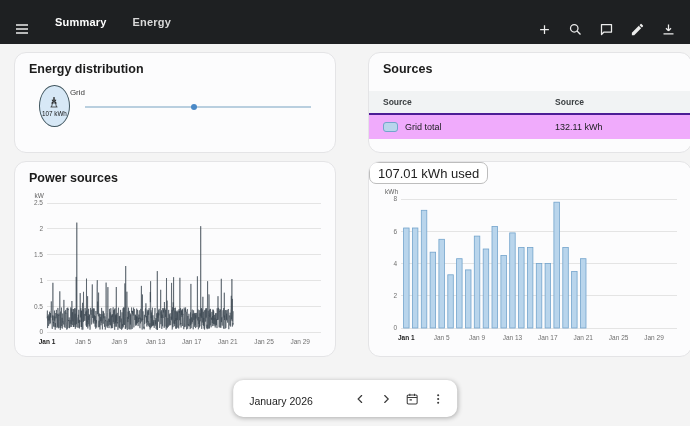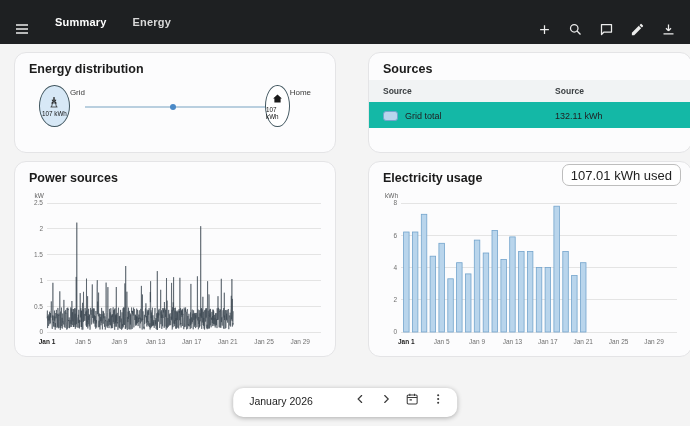--- a/index.html
+++ b/index.html
@@ -38,46 +38,46 @@
     font-size:6.3px; color:#141414; gap:1px; }
   .circle.grid { background:#d7e8f6; border:1.5px solid #41565f; }
   .circle.home { background:#ffffff; border:1.5px solid #41565f; }
   .node-label { font-size:8px; color:#3a3a3a; margin-top:3px; }
   .flow-line { flex:1; height:1.5px; background:#b9cfdf; margin-top:21px;
     position:relative; }
   .flow-dot { position:absolute; left:47%; top:-2.5px; width:6px; height:6px;
     border-radius:50%; background:#4a89c7; }
 
   
-  .src-table { width:100%; border-collapse:collapse; margin-top:1px; }
+  .src-table { width:100%; border-collapse:collapse; margin-top:12px; }
   .src-table th { font-size:8.5px; color:#3c4043; text-align:left;
     background:#f1f3f4; padding:6px 14px; font-weight:bold; }
-  .src-table td { font-size:9px; color:#202124; background:#14b8a6;
-    padding:7px 14px; border-top:2px solid #14b8a6; }
+  .src-table td { font-size:9px; color:#202124; background:#f0abfc;
+    padding:7px 14px; border-top:2px solid #4c1d95; }
   .swatch { display:inline-block; width:15px; height:10px; border-radius:3px;
     background:#b9d5ec; border:1px solid #73a4cc; vertical-align:-2px;
     margin-right:7px; }
 
   
   .chart-host { height:160px; margin:0 6px; }
   .grid-line { stroke:#e4e4e4; stroke-width:1; }
   .ytick { font-size:6.5px; fill:#6f6f6f; text-anchor:end;
     font-family:"Liberation Sans", sans-serif; }
   .xtick { font-size:6.5px; fill:#6f6f6f; text-anchor:middle;
     font-family:"Liberation Sans", sans-serif; }
   .xtick.bold { font-weight:bold; fill:#1b1b1b; }
   .unit-label { font-size:6.5px; fill:#5f5f5f; text-anchor:end;
     font-family:"Liberation Sans", sans-serif; }
   .power-line { fill:none; stroke:#3b4650; stroke-width:0.6; }
 
   
   .date-bar { position:absolute; left:50%; transform:translateX(-50%);
     bottom:9px; background:#fff; border-radius:10px;
     box-shadow:0 1px 5px rgba(0,0,0,.3); display:flex; align-items:center;
-    padding:0 6px 4px 16px; }
+    padding:8px 6px 4px 16px; }
   .date-label { font-size:10.5px; color:#1d1d1d; margin-right:34px; }
   .date-bar .icon-btn { color:#3a3a3a; padding:4px 6px; }
 </style>
 </head>
 <body>
 
 <header class="appbar">
   <button class="icon-btn">
     <span>
       <svg width="16" height="16" viewBox="0 0 24 24">
@@ -142,31 +142,20 @@
             <svg width="12" height="12" viewBox="0 0 12 12">
                 <path d="M3.5 11L6 1l2.5 10M2.5 11h7M3.9 4.2h4.2M3.2 7h5.6M3.9 4.2L8.1 7M8.1 4.2L3.9 7" stroke="#1a1a1a" stroke-width="0.7" fill="none"></path>
               </svg>
           </span>
           <span>107 kWh</span>
         </div>
         <div class="node-label">Grid</div>
       </div>
       <div class="flow-line">
         <div class="flow-dot"></div>
-      </div>
-      <div class="node">
-        <div class="circle home">
-          <span>
-            <svg width="11" height="11" viewBox="0 0 12 12">
-                <path d="M6 1.6L1.2 5.9h1.4v4.5h6.8V5.9h1.4z" fill="#1a1a1a"></path>
-              </svg>
-          </span>
-          <span>107 kWh</span>
-        </div>
-        <div class="node-label">Home</div>
       </div>
     </div>
   </section>
 
   <section class="card">
     <div class="card-title">Sources</div>
     <table class="src-table">
       <thead>
         <tr>
           <th>Source</th>
@@ -207,21 +196,20 @@
           <text x="170.68646864686468" y="156" class="xtick">Jan 17</text>
           <text x="206.85808580858085" y="156" class="xtick">Jan 21</text>
           <text x="243.02970297029702" y="156" class="xtick">Jan 25</text>
           <text x="279.20132013201317" y="156" class="xtick">Jan 29</text>
           <path d="M26.0 130.3L26.2 128.1L26.4 122.6L26.6 140.1L26.8 128.1L27.0 131.0L27.2 132.4L27.4 126.5L27.6 137.9L27.8 132.9L28.0 128.7L28.2 128.4L28.4 132.4L28.6 123.7L28.7 134.7L28.9 136.2L29.1 125.1L29.3 135.2L29.5 125.1L29.7 129.4L29.9 122.7L30.1 122.6L30.3 113.4L30.5 122.8L30.7 130.0L30.9 130.5L31.1 139.9L31.3 140.9L31.5 127.5L31.7 132.2L31.9 94.8L32.1 132.4L32.3 135.1L32.5 134.0L32.7 138.3L32.9 127.6L33.1 139.1L33.3 133.4L33.5 122.6L33.7 132.6L33.9 128.6L34.0 134.9L34.2 141.7L34.4 135.1L34.6 139.1L34.8 125.0L35.0 130.3L35.2 129.2L35.4 121.9L35.6 128.4L35.8 128.9L36.0 139.8L36.2 127.2L36.4 125.8L36.6 138.8L36.8 119.9L37.0 120.9L37.2 124.7L37.4 140.3L37.6 126.9L37.8 127.7L38.0 125.6L38.2 139.8L38.4 133.3L38.6 123.4L38.8 103.3L39.0 122.6L39.2 126.0L39.3 141.9L39.5 130.8L39.7 123.6L39.9 140.0L40.1 128.0L40.3 123.0L40.5 119.6L40.7 138.1L40.9 133.0L41.1 129.8L41.3 140.6L41.5 135.8L41.7 125.5L41.9 134.3L42.1 133.5L42.3 135.2L42.5 136.4L42.7 134.7L42.9 111.9L43.1 138.2L43.3 138.9L43.5 137.5L43.7 123.2L43.9 123.5L44.1 139.9L44.3 137.0L44.5 134.2L44.6 121.9L44.8 125.6L45.0 124.8L45.2 133.2L45.4 136.8L45.6 138.8L45.8 141.7L46.0 120.0L46.2 130.1L46.4 140.7L46.6 124.5L46.8 119.6L47.0 122.1L47.2 120.9L47.4 133.1L47.6 132.0L47.8 137.7L48.0 139.9L48.2 129.4L48.4 136.7L48.6 140.2L48.8 135.8L49.0 131.9L49.2 138.8L49.4 138.9L49.6 128.8L49.8 119.4L49.9 129.0L50.1 136.1L50.3 120.5L50.5 131.2L50.7 139.0L50.9 113.0L51.1 125.1L51.3 137.1L51.5 124.2L51.7 128.2L51.9 133.4L52.1 121.0L52.3 125.8L52.5 139.0L52.7 126.5L52.9 121.0L53.1 138.9L53.3 133.2L53.5 129.0L53.7 120.0L53.9 136.8L54.1 125.7L54.3 140.8L54.5 139.2L54.7 124.8L54.9 120.4L55.1 139.2L55.2 88.9L55.4 136.2L55.6 135.3L55.8 34.6L56.0 128.5L56.2 129.4L56.4 129.5L56.6 135.4L56.8 139.7L57.0 131.9L57.2 129.9L57.4 126.7L57.6 135.1L57.8 121.8L58.0 139.7L58.2 131.8L58.4 140.5L58.6 133.1L58.8 132.4L59.0 134.1L59.2 105.1L59.4 129.4L59.6 125.9L59.8 120.2L60.0 138.2L60.2 139.0L60.4 122.6L60.5 139.0L60.7 122.9L60.9 141.5L61.1 141.7L61.3 123.7L61.5 114.8L61.7 133.4L61.9 141.6L62.1 121.2L62.3 134.0L62.5 103.8L62.7 124.7L62.9 133.0L63.1 131.3L63.3 127.9L63.5 126.9L63.7 126.0L63.9 132.7L64.1 120.0L64.3 127.5L64.5 127.5L64.7 127.6L64.9 123.6L65.1 137.5L65.3 132.6L65.5 90.6L65.7 138.9L65.8 122.5L66.0 138.5L66.2 132.9L66.4 133.9L66.6 108.2L66.8 140.5L67.0 128.1L67.2 136.3L67.4 127.7L67.6 120.8L67.8 132.0L68.0 126.0L68.2 138.4L68.4 136.0L68.6 127.0L68.8 136.5L69.0 141.7L69.2 140.6L69.4 130.2L69.6 119.9L69.8 125.7L70.0 126.7L70.2 121.7L70.4 124.5L70.6 136.4L70.8 135.4L71.0 122.3L71.1 111.4L71.3 96.4L71.5 125.9L71.7 130.0L71.9 120.8L72.1 127.2L72.3 134.5L72.5 130.4L72.7 120.4L72.9 135.7L73.1 120.5L73.3 131.3L73.5 127.4L73.7 132.7L73.9 131.4L74.1 138.7L74.3 128.2L74.5 134.7L74.7 140.7L74.9 123.0L75.1 135.4L75.3 132.0L75.5 132.7L75.7 139.5L75.9 136.7L76.1 99.3L76.3 92.2L76.4 126.2L76.6 113.6L76.8 115.4L77.0 120.7L77.2 124.3L77.4 128.3L77.6 104.6L77.8 139.3L78.0 132.7L78.2 139.0L78.4 131.1L78.6 125.6L78.8 130.2L79.0 141.5L79.2 126.0L79.4 133.4L79.6 131.9L79.8 129.0L80.0 137.3L80.2 134.5L80.4 135.0L80.6 119.9L80.8 133.6L81.0 126.2L81.2 136.2L81.4 141.4L81.6 137.4L81.7 133.5L81.9 122.8L82.1 133.8L82.3 135.7L82.5 123.4L82.7 129.1L82.9 130.3L83.1 125.3L83.3 131.0L83.5 138.8L83.7 132.4L83.9 128.2L84.1 130.4L84.3 141.6L84.5 132.2L84.7 133.2L84.9 128.8L85.1 94.6L85.3 124.3L85.5 128.7L85.7 138.4L85.9 138.2L86.1 132.7L86.3 139.8L86.5 124.4L86.7 123.0L86.9 99.1L87.0 120.3L87.2 137.8L87.4 131.2L87.6 131.0L87.8 130.6L88.0 140.1L88.2 131.2L88.4 134.0L88.6 120.9L88.8 136.7L89.0 134.8L89.2 124.4L89.4 137.4L89.6 125.3L89.8 120.2L90.0 122.6L90.2 140.4L90.4 127.6L90.6 139.8L90.8 134.8L91.0 126.5L91.2 129.2L91.4 126.3L91.6 140.1L91.8 138.4L92.0 120.7L92.2 119.3L92.3 134.2L92.5 125.1L92.7 122.1L92.9 135.9L93.1 135.7L93.3 126.6L93.5 121.4L93.7 141.8L93.9 126.6L94.1 120.3L94.3 138.7L94.5 127.4L94.7 135.3L94.9 126.3L95.1 134.5L95.3 99.0L95.5 138.7L95.7 126.6L95.9 132.8L96.1 126.3L96.3 124.9L96.5 135.4L96.7 133.8L96.9 141.8L97.1 139.2L97.3 122.2L97.5 119.7L97.6 123.1L97.8 131.4L98.0 139.4L98.2 128.3L98.4 135.2L98.6 140.3L98.8 127.9L99.0 134.3L99.2 131.4L99.4 129.1L99.6 121.9L99.8 140.9L100.0 138.0L100.2 130.5L100.4 131.6L100.6 141.8L100.8 138.9L101.0 124.3L101.2 140.0L101.4 140.5L101.6 136.1L101.8 138.2L102.0 120.3L102.2 139.4L102.4 138.8L102.6 119.4L102.8 136.7L102.9 126.0L103.1 123.7L103.3 119.7L103.5 136.9L103.7 134.2L103.9 95.4L104.1 131.2L104.3 140.9L104.5 128.5L104.7 78.0L104.9 140.5L105.1 138.4L105.3 138.6L105.5 131.8L105.7 122.7L105.9 103.7L106.1 120.0L106.3 141.9L106.5 130.4L106.7 128.9L106.9 134.1L107.1 123.7L107.3 131.0L107.5 119.7L107.7 136.9L107.9 141.2L108.1 128.3L108.2 128.6L108.4 122.9L108.6 131.0L108.8 141.4L109.0 138.3L109.2 125.4L109.4 136.5L109.6 126.6L109.8 131.9L110.0 141.4L110.2 138.0L110.4 125.5L110.6 119.5L110.8 124.1L111.0 122.9L111.2 140.9L111.4 122.9L111.6 125.8L111.8 123.1L112.0 125.2L112.2 127.5L112.4 123.3L112.6 119.6L112.8 139.4L113.0 138.9L113.2 124.1L113.4 121.1L113.5 122.4L113.7 125.9L113.9 132.0L114.1 128.5L114.3 126.6L114.5 137.6L114.7 127.2L114.9 132.0L115.1 135.8L115.3 128.5L115.5 137.3L115.7 120.6L115.9 134.9L116.1 128.5L116.3 135.4L116.5 121.9L116.7 125.9L116.9 127.4L117.1 138.1L117.3 134.5L117.5 129.8L117.7 134.1L117.9 126.6L118.1 130.9L118.3 122.3L118.5 131.2L118.7 134.2L118.8 139.2L119.0 140.2L119.2 129.6L119.4 135.4L119.6 132.5L119.8 120.8L120.0 132.3L120.2 120.6L120.4 97.9L120.6 129.7L120.8 133.7L121.0 130.6L121.2 141.6L121.4 106.5L121.6 132.2L121.8 131.8L122.0 123.3L122.2 130.8L122.4 137.3L122.6 138.7L122.8 140.4L123.0 138.7L123.2 141.3L123.4 126.8L123.6 136.1L123.8 135.6L124.0 129.5L124.1 129.8L124.3 121.2L124.5 120.3L124.7 128.9L124.9 115.3L125.1 122.4L125.3 134.8L125.5 128.0L125.7 138.0L125.9 138.5L126.1 121.7L126.3 122.3L126.5 133.8L126.7 123.5L126.9 136.8L127.1 133.1L127.3 138.3L127.5 122.2L127.7 126.8L127.9 124.0L128.1 120.2L128.3 132.2L128.5 139.1L128.7 137.6L128.9 135.2L129.1 141.5L129.3 104.0L129.4 114.2L129.6 93.2L129.8 140.0L130.0 122.3L130.2 130.1L130.4 124.5L130.6 138.8L130.8 127.5L131.0 138.2L131.2 126.0L131.4 119.7L131.6 137.8L131.8 130.5L132.0 127.3L132.2 137.0L132.4 133.7L132.6 137.6L132.8 132.0L133.0 135.9L133.2 139.9L133.4 131.3L133.6 128.3L133.8 124.5L134.0 120.0L134.2 137.8L134.4 132.3L134.6 133.2L134.7 136.3L134.9 130.1L135.1 140.8L135.3 139.9L135.5 129.5L135.7 125.3L135.9 141.8L136.1 140.0L136.3 83.1L136.5 141.9L136.7 124.4L136.9 129.8L137.1 129.4L137.3 125.2L137.5 133.6L137.7 122.2L137.9 127.4L138.1 120.8L138.3 126.0L138.5 139.5L138.7 140.0L138.9 138.2L139.1 134.1L139.3 130.7L139.5 120.3L139.7 101.8L139.9 136.2L140.0 123.5L140.2 127.7L140.4 130.0L140.6 122.2L140.8 140.9L141.0 131.6L141.2 126.6L141.4 135.5L141.6 138.3L141.8 120.2L142.0 130.0L142.2 120.3L142.4 121.2L142.6 124.4L142.8 122.1L143.0 126.5L143.2 139.9L143.4 114.0L143.6 121.9L143.8 120.1L144.0 138.5L144.2 121.6L144.4 125.6L144.6 128.9L144.8 121.9L145.0 127.4L145.2 141.6L145.3 124.0L145.5 90.0L145.7 139.4L145.9 133.3L146.1 112.6L146.3 140.2L146.5 139.2L146.7 133.4L146.9 129.9L147.1 134.4L147.3 138.8L147.5 125.2L147.7 121.9L147.9 135.0L148.1 137.8L148.3 126.4L148.5 130.5L148.7 136.9L148.9 130.2L149.1 125.2L149.3 134.1L149.5 133.7L149.7 137.2L149.9 135.7L150.1 128.6L150.3 132.3L150.5 97.3L150.6 94.9L150.8 131.3L151.0 121.8L151.2 141.5L151.4 140.6L151.6 119.3L151.8 121.0L152.0 139.2L152.2 114.3L152.4 122.4L152.6 89.2L152.8 135.6L153.0 127.7L153.2 120.0L153.4 138.2L153.6 132.3L153.8 135.9L154.0 122.7L154.2 132.9L154.4 119.7L154.6 126.1L154.8 140.5L155.0 130.1L155.2 140.8L155.4 123.5L155.6 134.1L155.8 137.8L155.9 139.8L156.1 122.6L156.3 132.1L156.5 124.3L156.7 124.9L156.9 139.5L157.1 124.0L157.3 122.6L157.5 130.0L157.7 140.5L157.9 136.4L158.1 121.0L158.3 125.0L158.5 123.0L158.7 132.3L158.9 89.8L159.1 137.4L159.3 135.5L159.5 120.2L159.7 136.0L159.9 135.0L160.1 139.5L160.3 122.7L160.5 127.1L160.7 122.3L160.9 128.9L161.1 127.0L161.2 120.8L161.4 138.0L161.6 121.6L161.8 126.8L162.0 125.9L162.2 129.4L162.4 137.2L162.6 138.3L162.8 141.2L163.0 128.6L163.2 119.6L163.4 134.7L163.6 139.2L163.8 128.4L164.0 126.2L164.2 121.0L164.4 123.9L164.6 119.4L164.8 138.6L165.0 135.3L165.2 123.7L165.4 138.9L165.6 141.4L165.8 137.8L166.0 122.2L166.2 122.4L166.4 121.1L166.5 121.2L166.7 140.8L166.9 128.0L167.1 136.8L167.3 136.0L167.5 138.2L167.7 133.4L167.9 125.8L168.1 129.5L168.3 136.5L168.5 138.3L168.7 137.6L168.9 130.8L169.1 141.1L169.3 140.2L169.5 124.4L169.7 137.1L169.9 95.9L170.1 140.1L170.3 134.6L170.5 129.4L170.7 129.8L170.9 135.6L171.1 122.0L171.3 121.7L171.5 133.8L171.7 131.8L171.8 126.1L172.0 125.6L172.2 141.3L172.4 127.8L172.6 122.3L172.8 131.5L173.0 131.9L173.2 125.7L173.4 138.8L173.6 136.8L173.8 124.9L174.0 137.1L174.2 136.5L174.4 125.1L174.6 140.1L174.8 127.3L175.0 130.5L175.2 129.0L175.4 125.7L175.6 124.9L175.8 138.9L176.0 138.9L176.2 136.1L176.4 88.3L176.6 125.7L176.8 132.5L177.0 121.5L177.1 132.6L177.3 141.3L177.5 140.6L177.7 129.1L177.9 135.9L178.1 128.2L178.3 122.2L178.5 139.5L178.7 132.5L178.9 138.3L179.1 125.3L179.3 133.3L179.5 128.5L179.7 38.2L179.9 128.5L180.1 120.9L180.3 129.8L180.5 120.0L180.7 140.9L180.9 129.6L181.1 121.2L181.3 134.5L181.5 127.5L181.7 121.7L181.9 108.8L182.1 137.1L182.3 124.2L182.4 123.8L182.6 137.9L182.8 129.9L183.0 140.6L183.2 132.7L183.4 122.3L183.6 141.6L183.8 138.0L184.0 138.2L184.2 131.5L184.4 121.5L184.6 133.6L184.8 130.7L185.0 120.0L185.2 129.6L185.4 120.5L185.6 131.2L185.8 140.2L186.0 136.7L186.2 141.2L186.4 119.7L186.6 93.2L186.8 140.4L187.0 135.5L187.2 122.7L187.4 126.7L187.6 128.3L187.7 140.6L187.9 106.4L188.1 107.2L188.3 125.8L188.5 140.4L188.7 121.5L188.9 129.1L189.1 125.3L189.3 137.4L189.5 120.9L189.7 129.3L189.9 131.3L190.1 139.3L190.3 129.7L190.5 131.7L190.7 128.3L190.9 123.9L191.1 125.9L191.3 135.1L191.5 128.1L191.7 138.1L191.9 121.5L192.1 132.2L192.3 121.9L192.5 136.2L192.7 123.3L192.9 131.7L193.0 137.8L193.2 136.8L193.4 134.0L193.6 126.9L193.8 136.2L194.0 129.8L194.2 139.5L194.4 130.2L194.6 125.3L194.8 137.6L195.0 134.4L195.2 125.1L195.4 136.9L195.6 131.3L195.8 135.6L196.0 140.1L196.2 120.3L196.4 132.0L196.6 130.6L196.8 122.4L197.0 108.2L197.2 131.8L197.4 123.0L197.6 119.8L197.8 122.9L198.0 138.0L198.2 139.3L198.3 136.7L198.5 123.1L198.7 123.6L198.9 121.2L199.1 139.6L199.3 128.9L199.5 121.8L199.7 121.6L199.9 139.8L200.1 122.8L200.3 90.8L200.5 134.1L200.7 129.4L200.9 133.0L201.1 137.3L201.3 137.6L201.5 128.4L201.7 127.9L201.9 123.3L202.1 122.2L202.3 138.4L202.5 140.6L202.7 120.1L202.9 128.7L203.1 129.6L203.3 104.7L203.5 132.0L203.6 127.6L203.8 140.6L204.0 140.9L204.2 123.7L204.4 122.1L204.6 129.2L204.8 140.0L205.0 136.8L205.2 122.3L205.4 131.7L205.6 125.6L205.8 130.8L206.0 132.6L206.2 121.8L206.4 132.7L206.6 134.6L206.8 132.8L207.0 128.0L207.2 122.9L207.4 121.0L207.6 131.8L207.8 141.2L208.0 130.6L208.2 127.4L208.4 127.5L208.6 129.2L208.8 132.0L208.9 137.5L209.1 124.7L209.3 126.7L209.5 127.7L209.7 138.6L209.9 121.8L210.1 121.1L210.3 107.8L210.5 131.4L210.7 126.5L210.9 91.0L211.1 133.1L211.3 110.9L211.5 138.5L211.7 137.3L211.9 135.2L212.1 136.5L212.3 123.2" class="power-line" style="stroke: rgb(59, 70, 80);"></path>
         </svg></div>
   </section>
 
   <section class="card">
     <div class="title-row">
-      <div class="card-title">Electricity usage</div>
       <div class="badge">107.01 kWh used</div>
     </div>
     <div class="chart-host"><svg width="310" height="160">
           <line x1="26" x2="302" y1="144" y2="144" class="grid-line" shape-rendering="crispEdges"></line>
           <text x="22" y="146.3" class="ytick">0</text>
           <line x1="26" x2="302" y1="111.75" y2="111.75" class="grid-line" shape-rendering="crispEdges"></line>
           <text x="22" y="114.05" class="ytick">2</text>
           <line x1="26" x2="302" y1="79.5" y2="79.5" class="grid-line" shape-rendering="crispEdges"></line>
           <text x="22" y="81.8" class="ytick">4</text>
           <line x1="26" x2="302" y1="47.25" y2="47.25" class="grid-line" shape-rendering="crispEdges"></line>

